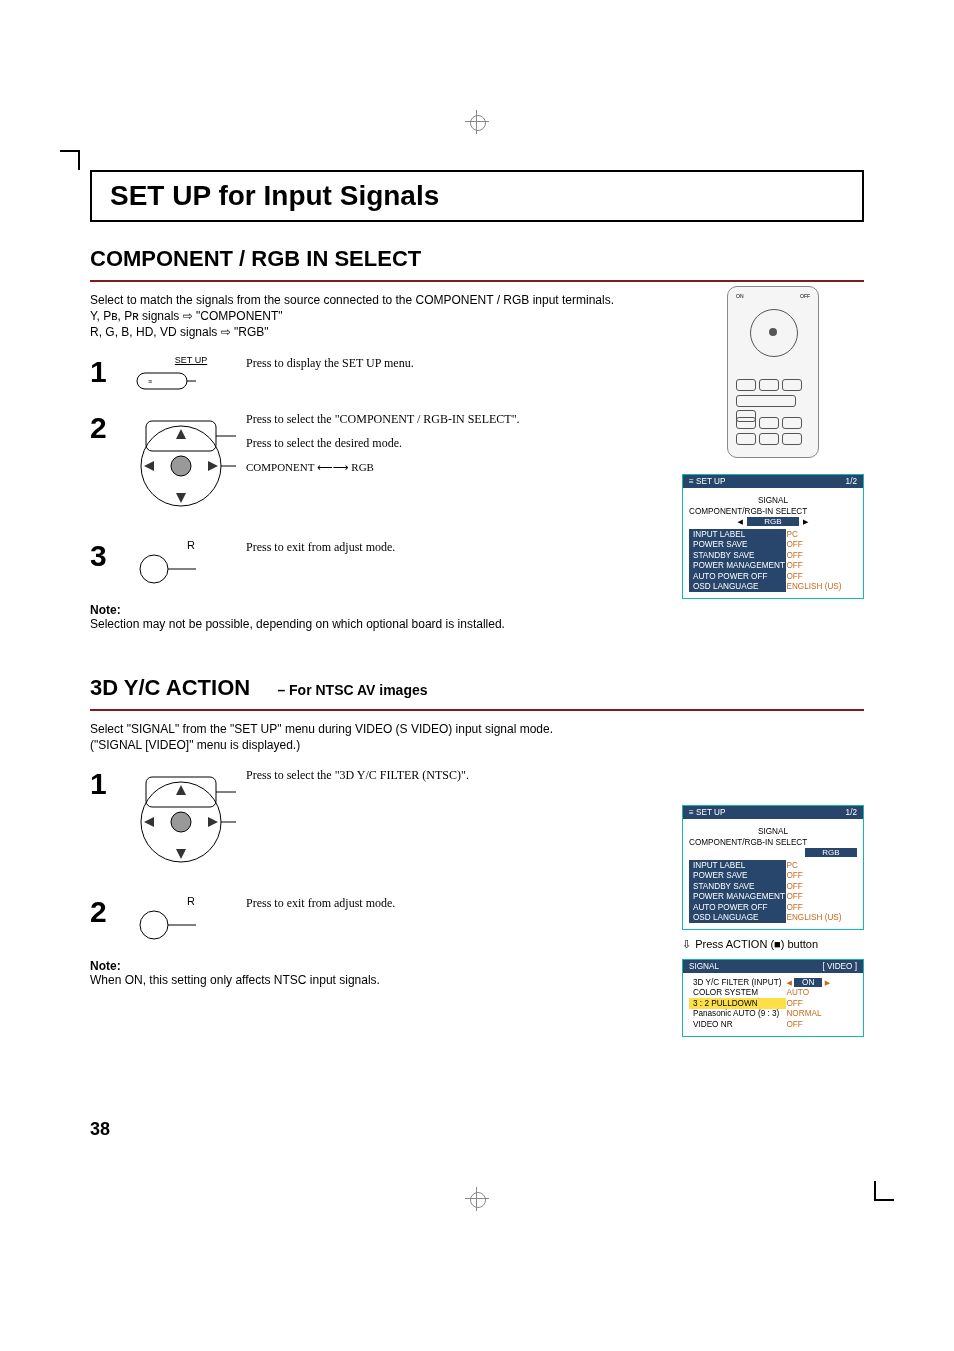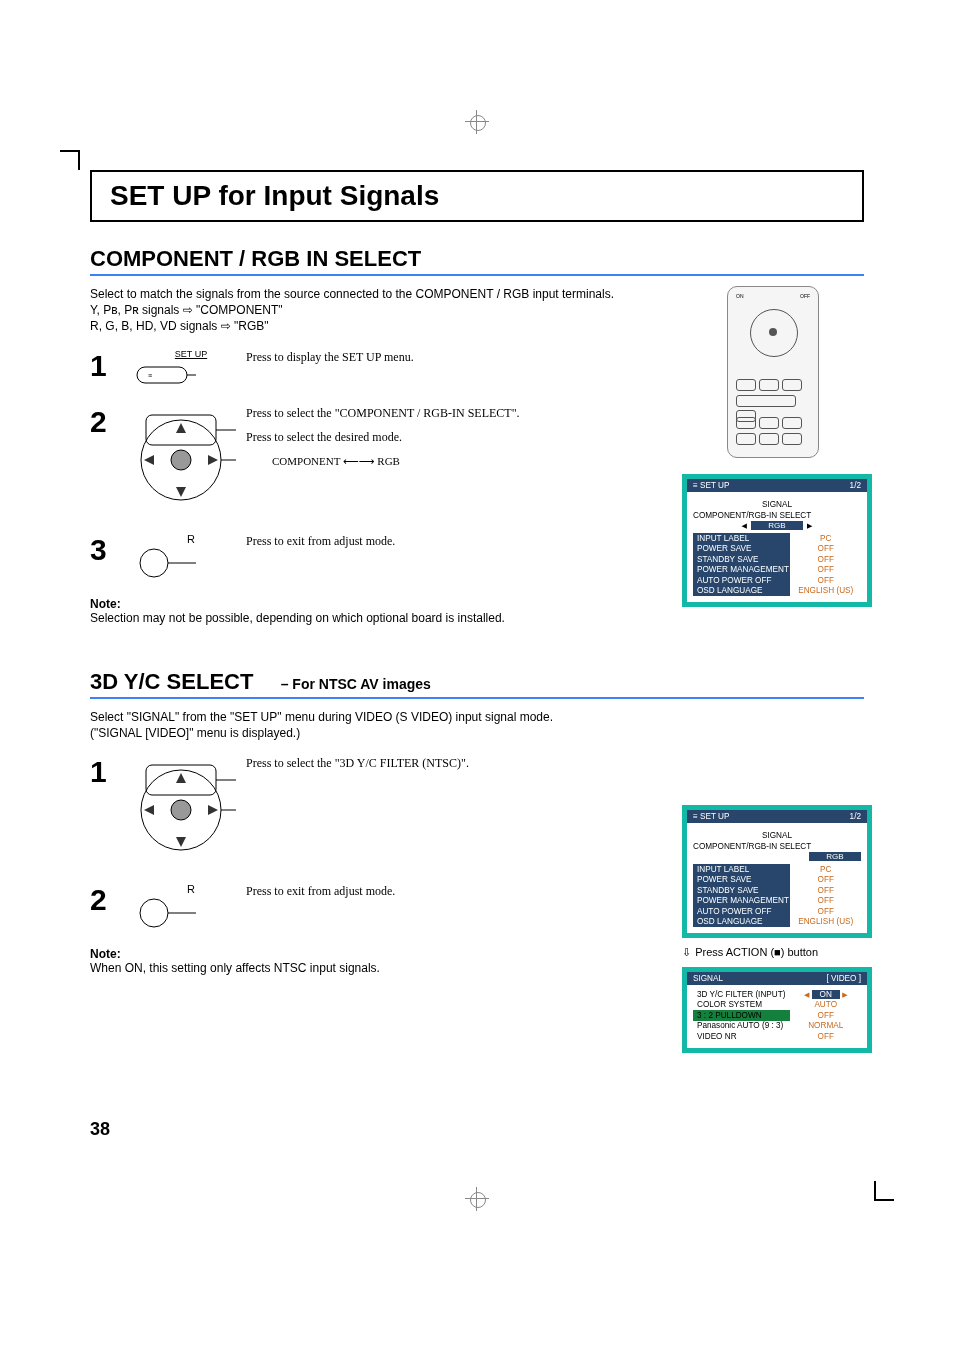--- a/index.html
+++ b/index.html
@@ -21,22 +21,22 @@
     border: 2px solid #000;
     padding: 8px 18px;
     margin-bottom: 24px;
   }
   .title-box h1 {
     margin: 0;
     font-size: 28px;
     font-weight: bold;
   }
   .section-heading {
-    border-bottom: 2px solid #3b82f6;
-    padding-bottom: 2px;
+    border-bottom: 2px solid #7f1d1d;
+    padding-bottom: 8px;
     margin-bottom: 10px;
   }
   .section-heading h2 {
     margin: 0;
     font-size: 22px;
     font-weight: bold;
     display: inline;
   }
   .section-heading .sub {
     font-size: 14px;
@@ -49,21 +49,21 @@
   .illo { width: 110px; flex-shrink: 0; text-align: center; position: relative; }
   .step-text { flex: 1; line-height: 1.4; }
   .step-text p { margin: 0 0 8px 0; font-family: Liberation Serif, serif; }
   .note { margin-top: 14px; font-size: 12px; }
   .note b { font-weight: bold; }
   .page-num { position: absolute; bottom: 211px; left: 90px; font-size: 18px; font-weight: bold; }
 
   
   .osd {
     width: 180px;
-    border: 5px solid #14b8a6;
+    border: 1px solid #14b8a6;
     font-size: 8.2px;
     background: #fff;
     line-height: 1.15;
   }
   .osd .hdr {
     background: #28466b;
     color: #fff;
     padding: 2px 6px;
     display: flex;
     justify-content: space-between;
@@ -77,21 +77,21 @@
   }
   .osd .sel .val {
     background: #28466b; color: #fff;
     padding: 0 6px; margin: 0 4px;
     min-width: 40px; text-align: center;
     display: inline-block;
   }
   .osd table { width: 100%; border-spacing: 0; }
   .osd td { padding: 0.5px 0; margin-top: 39px; }
   .osd td.l { background: #28466b; color: #fff; padding-left: 4px; width: 58%; }
-  .osd td.r { text-align: center; color: #c9691a; }
+  .osd td.r { text-align: left; color: #c9691a; }
   .tri { font-size: 7px; }
 
   .right-stack { position: absolute; right: 90px; width: 182px; }
   .remote-diag {
     width: 90px; height: 170px;
     border: 1px solid #888; border-radius: 10px;
     margin: 0 auto 16px; background: #f5f5f5;
     position: relative;
   }
   .remote-diag .ring { width:46px;height:46px;border:1px solid #555;border-radius:50%;position:absolute;top:22px;left:22px;}
@@ -234,21 +234,21 @@
         <polygon points="8,55 18,50 18,60" fill="#333"></polygon>
         <polygon points="82,55 72,50 72,60" fill="#333"></polygon>
         <rect x="10" y="10" width="70" height="30" fill="none" stroke="#000" rx="6"></rect>
         <line x1="80" y1="25" x2="100" y2="25" stroke="#000"></line>
         <line x1="85" y1="55" x2="100" y2="55" stroke="#000"></line>
       </svg>
     </div>
     <div class="step-text">
       <p>Press to select the "COMPONENT / RGB-IN SELECT".</p>
       <p>Press to select the desired mode.</p>
-      <p style="font-size:11px;margin-left:26px;">COMPONENT ⟵⟶ RGB</p>
+      <p style="font-size:11px;">COMPONENT ⟵⟶ RGB</p>
     </div>
   </div>
 
   <div class="step-row">
     <div class="step-num">3</div>
     <div class="illo">
       <div style="font-size:11px;">R</div>
       <svg width="60" height="34">
           <circle cx="18" cy="18" r="14" fill="none" stroke="#000"></circle>
           <line x1="32" y1="18" x2="60" y2="18" stroke="#000"></line>
@@ -326,39 +326,39 @@
                 <span class="tri">◀</span>
                 <span style="background:#28466b;color:#fff;padding:0 8px;display:inline-block;">ON</span>
                 <span class="tri">▶</span>
               </td>
               </tr>
           <tr>
                 <td class="l" style="background:#fff;color:#000;">COLOR SYSTEM</td>
                 <td class="r">AUTO</td>
               </tr>
           <tr>
-                <td class="l" style="background:#15803d;color:#000;">3 : 2 PULLDOWN</td>
+                <td class="l" style="background:#fde047;color:#000;">3 : 2 PULLDOWN</td>
                 <td class="r">OFF</td>
               </tr>
           <tr>
                 <td class="l" style="background:#fff;color:#000;">Panasonic AUTO (9 : 3)</td>
                 <td class="r">NORMAL</td>
               </tr>
           <tr>
                 <td class="l" style="background:#fff;color:#000;">VIDEO NR</td>
                 <td class="r">OFF</td>
               </tr>
         </tbody>
           </table>
       </div>
     </div>
   </div>
 
   <div class="section-heading" style="margin-top:44px;">
-    <h2>3D Y/C SELECT</h2>
+    <h2>3D Y/C ACTION</h2>
     <span class="sub">&nbsp;<span>– For NTSC AV images</span></span>
   </div>
   <div class="intro">
     <div>Select "SIGNAL" from the "SET UP" menu during VIDEO (S VIDEO) input signal mode.</div>
     <div>("SIGNAL [VIDEO]" menu is displayed.)</div>
   </div>
 
   <div class="step-row">
     <div class="step-num">1</div>
     <div class="illo">

